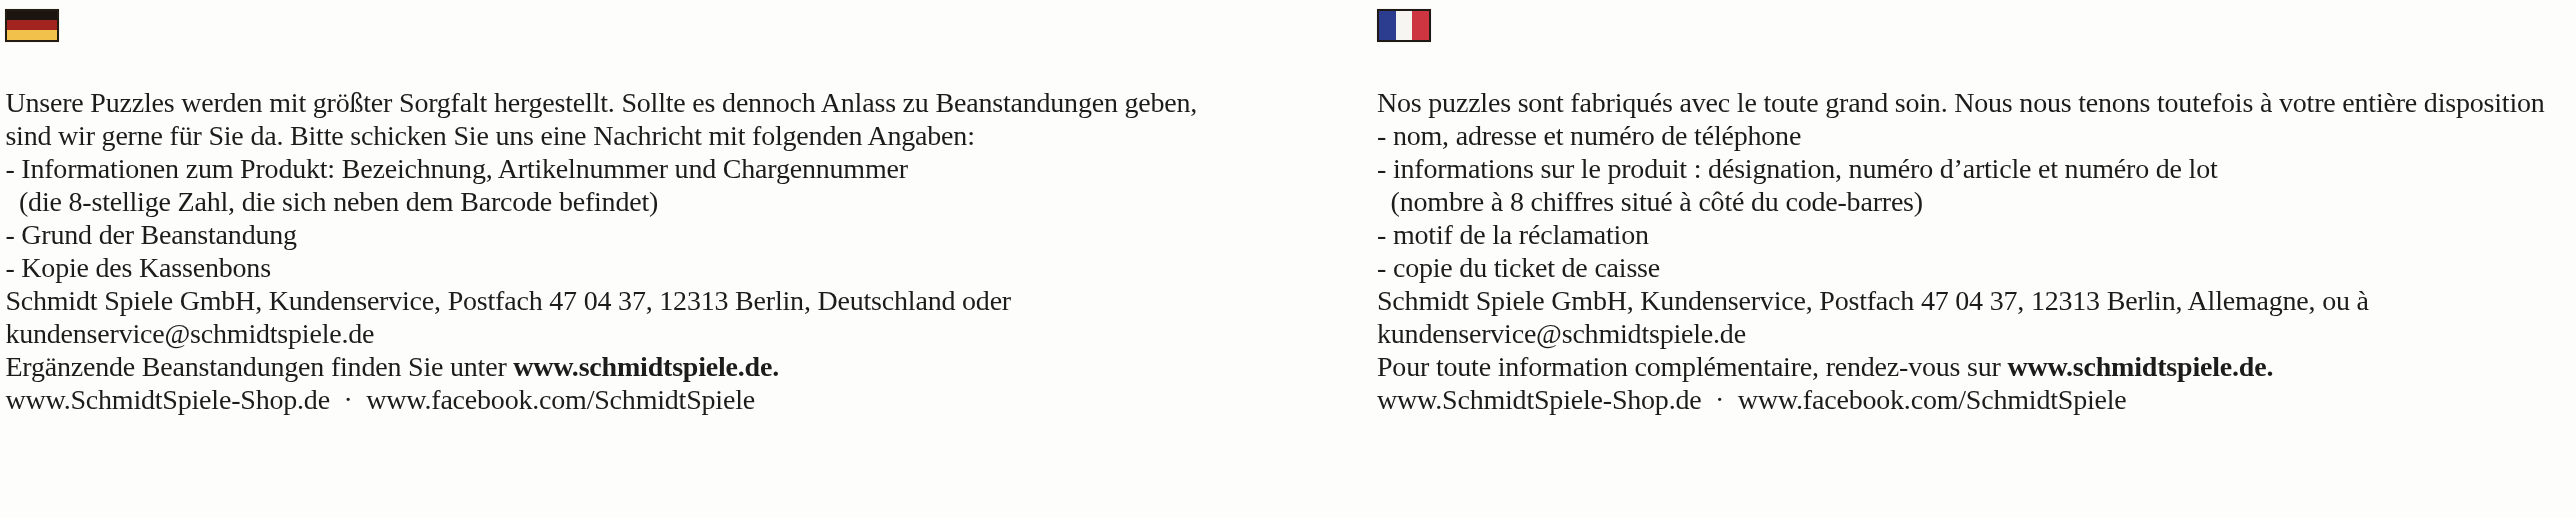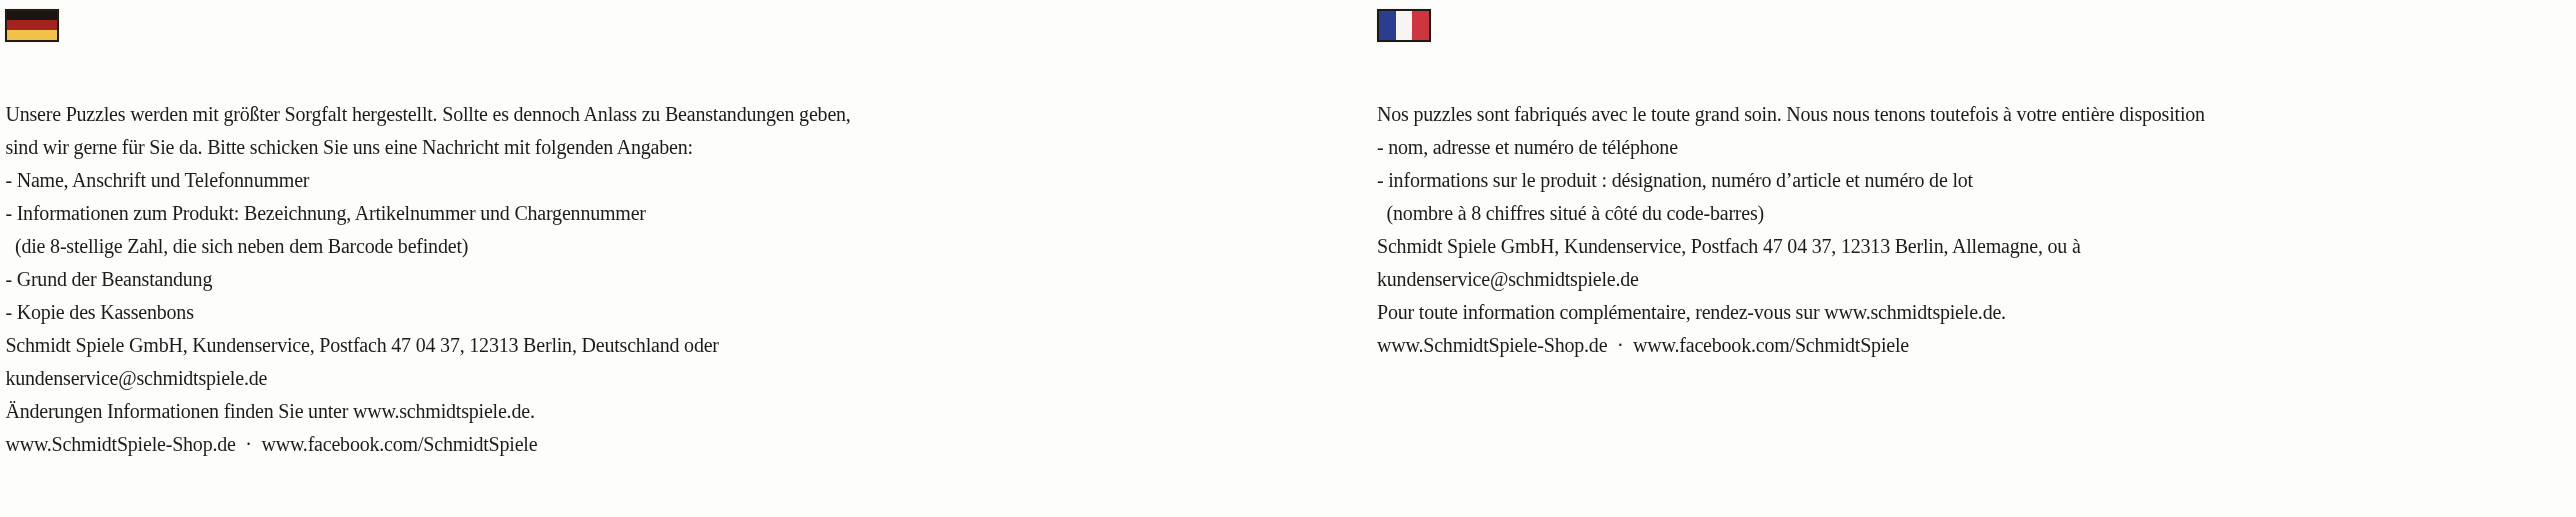--- a/index.html
+++ b/index.html
@@ -28,66 +28,67 @@
   .flag-de { flex-direction: column; }
   .flag-de .s1 { flex: 1; background: #1b1410; }
   .flag-de .s2 { flex: 1; background: #a3231f; }
   .flag-de .s3 { flex: 1; background: #f2c14b; }
   .flag-fr { flex-direction: row; border-color: #1f1a16; }
   .flag-fr .s1 { flex: 1; background: #2c3c8f; }
   .flag-fr .s2 { flex: 1; background: #f7f5f1; }
   .flag-fr .s3 { flex: 1; background: #cd3540; }
 
   .textblock {
-    margin-top: 56px;
-    font-size: 20px;
+    margin-top: 44px;
+    font-size: 28px;
     line-height: 33px;
     letter-spacing: -0.2px;
     color: #1c1c1c;
   }
   .line { white-space: pre; }
-  .bold { font-weight: normal; }
+  .bold { font-weight: bold; }
 </style>
 </head>
 <body>
 
 <div class="canvas">
 
   <section class="col col-de">
     <div class="flag flag-de">
       <div class="s1"></div>
       <div class="s2"></div>
       <div class="s3"></div>
     </div>
     <div class="textblock">
       <div class="line">Unsere Puzzles werden mit größter Sorgfalt hergestellt. Sollte es dennoch Anlass zu Beanstandungen geben,</div>
       <div class="line">sind wir gerne für Sie da. Bitte schicken Sie uns eine Nachricht mit folgenden Angaben:</div>
-      <div class="line">- Name, Anschrift und Telefonnummer</div>
       <div class="line">- Informationen zum Produkt: Bezeichnung, Artikelnummer und Chargennummer</div>
       <div class="line">  (die 8-stellige Zahl, die sich neben dem Barcode befindet)</div>
       <div class="line">- Grund der Beanstandung</div>
       <div class="line">- Kopie des Kassenbons</div>
       <div class="line">Schmidt Spiele GmbH, Kundenservice, Postfach 47 04 37, 12313 Berlin, Deutschland oder</div>
       <div class="line">kundenservice@schmidtspiele.de</div>
-      <div class="line"><span>Änderungen Informationen finden Sie unter </span><span class="bold">www.schmidtspiele.de.</span></div>
+      <div class="line"><span>Ergänzende Beanstandungen finden Sie unter </span><span class="bold">www.schmidtspiele.de.</span></div>
       <div class="line">www.SchmidtSpiele-Shop.de  ·  www.facebook.com/SchmidtSpiele</div>
     </div>
   </section>
 
   <section class="col col-fr">
     <div class="flag flag-fr">
       <div class="s1"></div>
       <div class="s2"></div>
       <div class="s3"></div>
     </div>
     <div class="textblock">
       <div class="line">Nos puzzles sont fabriqués avec le toute grand soin. Nous nous tenons toutefois à votre entière disposition</div>
       <div class="line">- nom, adresse et numéro de téléphone</div>
       <div class="line">- informations sur le produit : désignation, numéro d’article et numéro de lot</div>
       <div class="line">  (nombre à 8 chiffres situé à côté du code-barres)</div>
+      <div class="line">- motif de la réclamation</div>
+      <div class="line">- copie du ticket de caisse</div>
       <div class="line">Schmidt Spiele GmbH, Kundenservice, Postfach 47 04 37, 12313 Berlin, Allemagne, ou à</div>
       <div class="line">kundenservice@schmidtspiele.de</div>
       <div class="line"><span>Pour toute information complémentaire, rendez-vous sur </span><span class="bold">www.schmidtspiele.de.</span></div>
       <div class="line">www.SchmidtSpiele-Shop.de  ·  www.facebook.com/SchmidtSpiele</div>
     </div>
   </section>
 
 </div>
 
 

